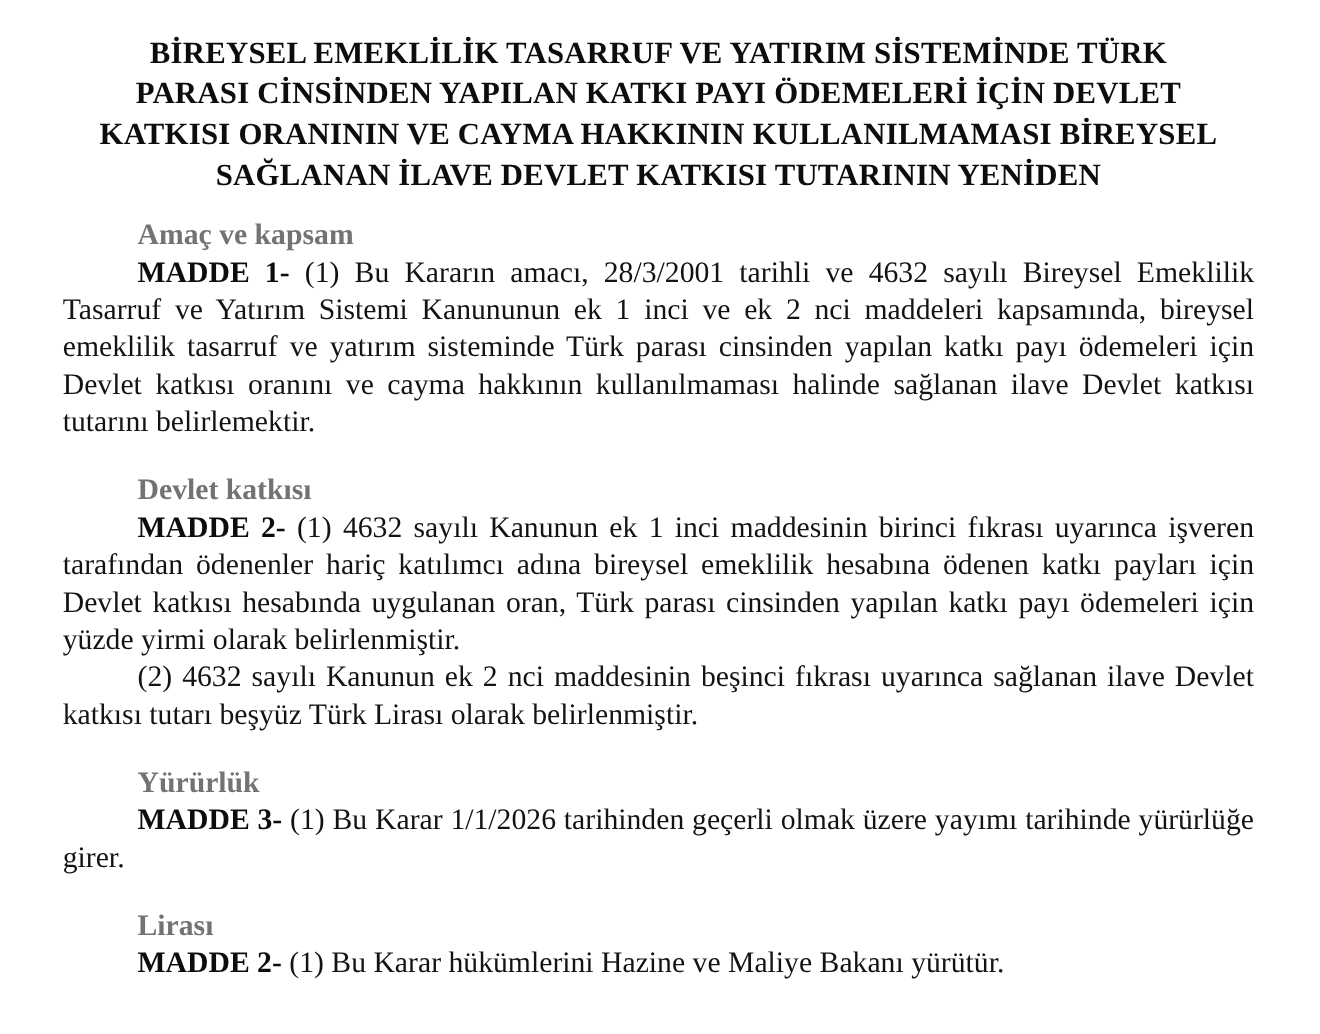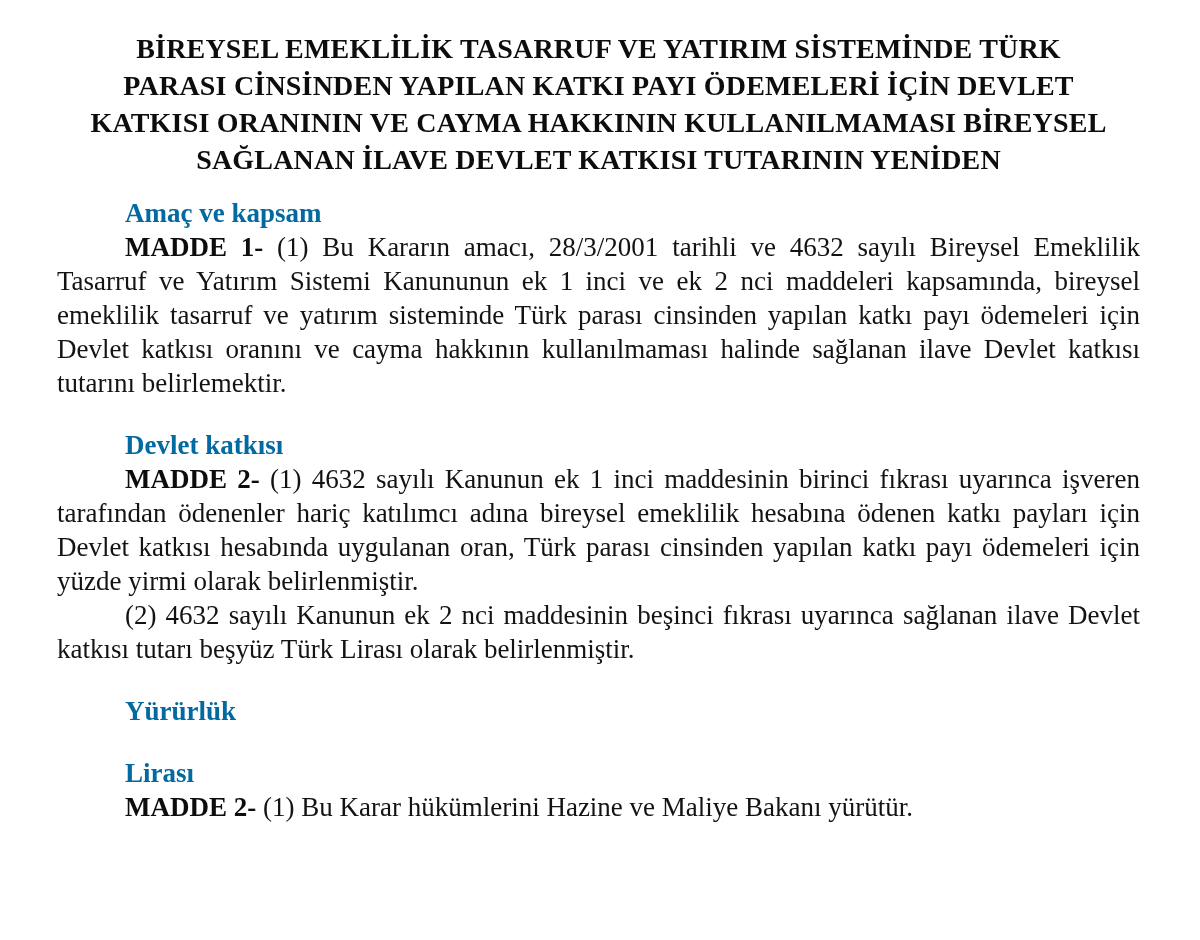--- a/index.html
+++ b/index.html
@@ -36,21 +36,21 @@
   }
   .section {
     margin: 0;
   }
   .section + .section {
     margin-top: 28px;
   }
   .section-heading {
     font-weight: bold;
     margin: 0 0 0 68px;
-    color: #0369a1;
+    color: #737373;
   }
   .para {
     margin: 0;
     text-align: justify;
     text-indent: 68px;
     color: #131313;
   }
   .para .lead {
     font-weight: bold;
     color: #0d0d0d;
@@ -76,20 +76,21 @@
     </div>
 
     <div class="section">
       <div class="section-heading">Devlet katkısı</div>
       <p class="para"><span class="lead">MADDE 2-</span><span> (1) 4632 sayılı Kanunun ek 1 inci maddesinin birinci fıkrası uyarınca işveren tarafından ödenenler hariç katılımcı adına bireysel emeklilik hesabına ödenen katkı payları için Devlet katkısı hesabında uygulanan oran, Türk parası cinsinden yapılan katkı payı ödemeleri için yüzde yirmi olarak belirlenmiştir.</span></p>
       <p class="para"><span class="lead"></span><span>(2) 4632 sayılı Kanunun ek 2 nci maddesinin beşinci fıkrası uyarınca sağlanan ilave Devlet katkısı tutarı beşyüz Türk Lirası olarak belirlenmiştir.</span></p>
     </div>
 
     <div class="section">
       <div class="section-heading">Yürürlük</div>
+      <p class="para"><span class="lead">MADDE 3-</span><span> (1) Bu Karar 1/1/2026 tarihinden geçerli olmak üzere yayımı tarihinde yürürlüğe girer.</span></p>
     </div>
 
     <div class="section">
       <div class="section-heading">Lirası</div>
       <p class="para"><span class="lead">MADDE 2-</span><span> (1) Bu Karar hükümlerini Hazine ve Maliye Bakanı yürütür.</span></p>
     </div>
 
   </div>
 </div>
 

